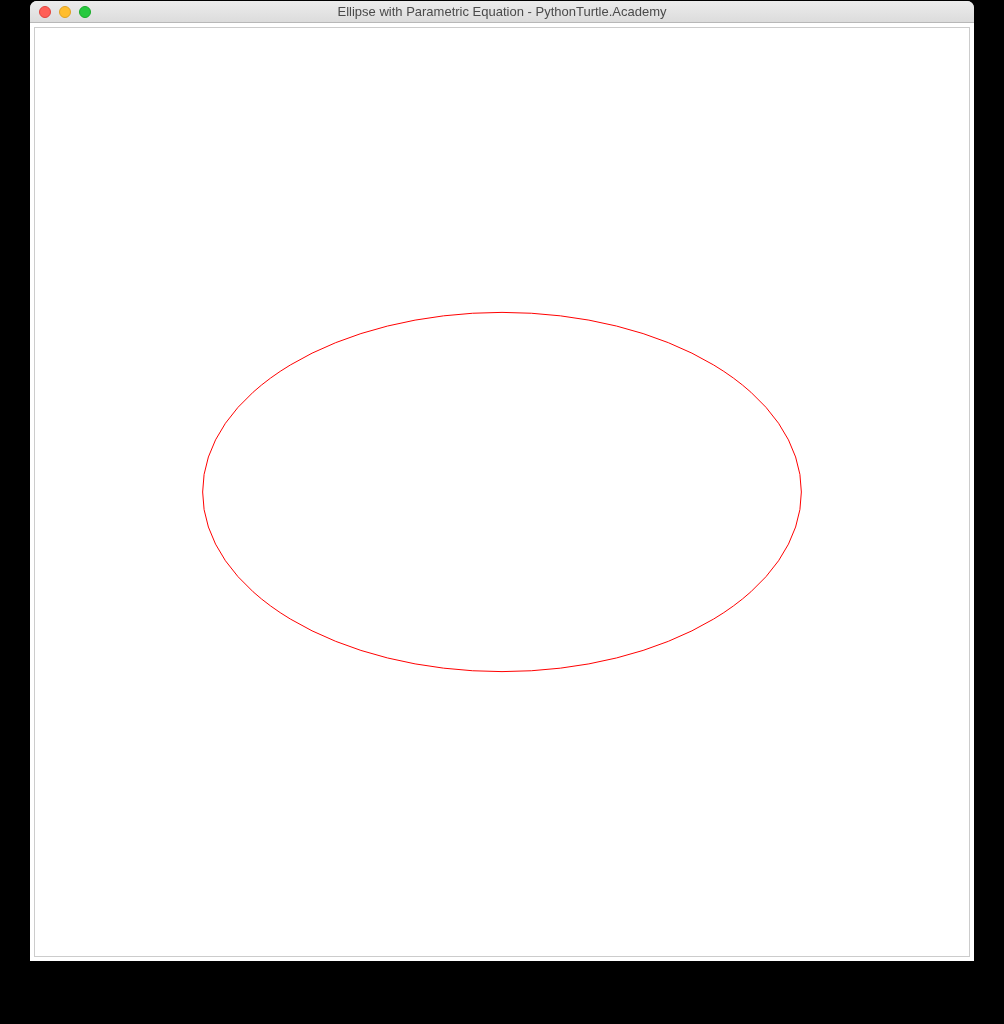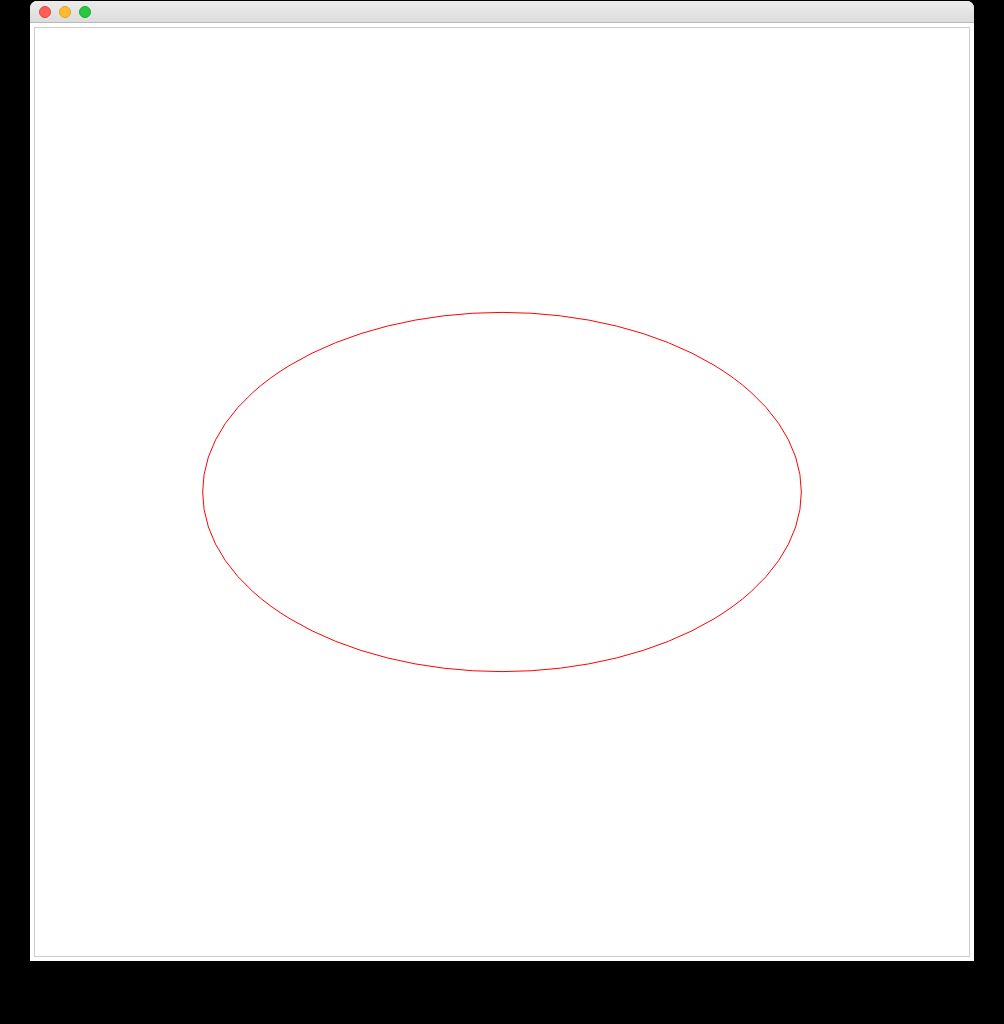--- a/index.html
+++ b/index.html
@@ -86,20 +86,21 @@
 </head>
 <body>
 
 <div class="window">
   <div class="titlebar">
     <div class="traffic-lights">
       <div class="traffic-light tl-close"></div>
       <div class="traffic-light tl-min"></div>
       <div class="traffic-light tl-max"></div>
     </div>
+    <div class="title">Ellipse with Parametric Equation - PythonTurtle.Academy</div>
   </div>
   <div class="canvas-wrap">
     <div class="canvas">
       <svg viewBox="0 0 932 930">
         <ellipse cx="466" cy="465" rx="300" ry="180" fill="none" stroke="#ff0000" stroke-width="1"></ellipse>
       </svg>
     </div>
   </div>
 </div>
 

